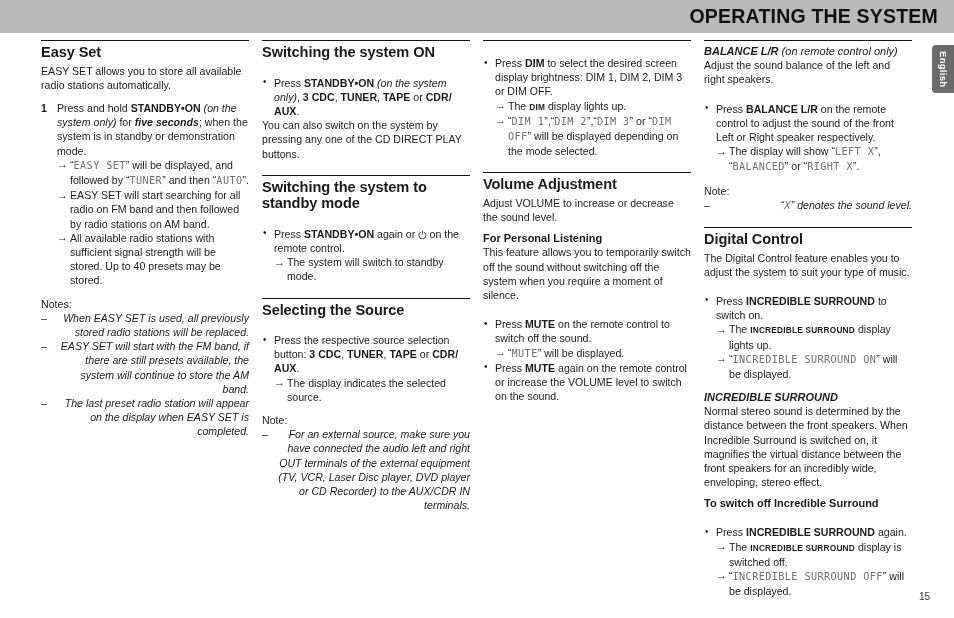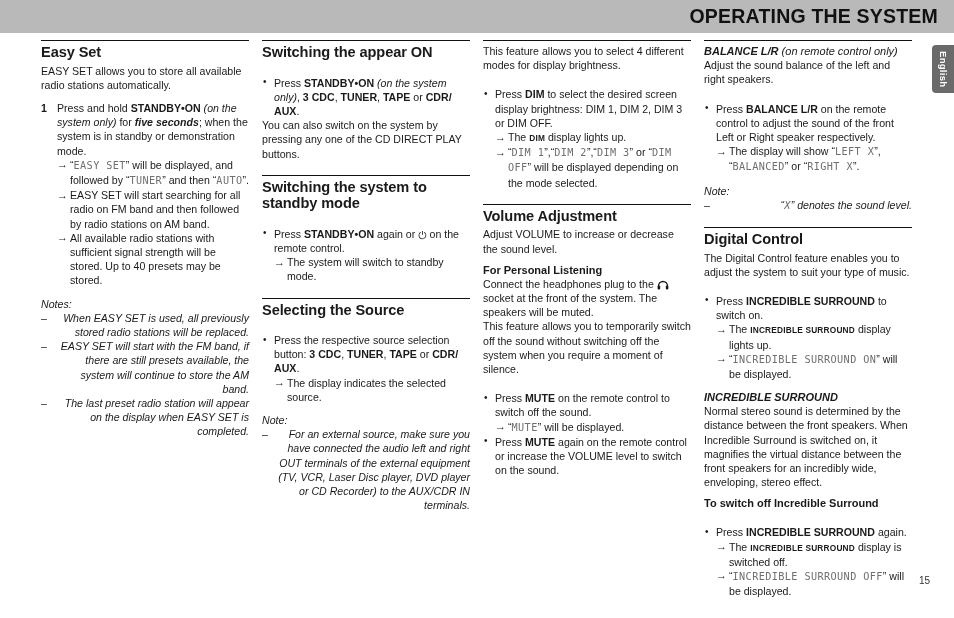--- a/index.html
+++ b/index.html
@@ -158,21 +158,20 @@
   .arrow {
     position: absolute;
     left: 0;
     top: -0.5px;
     font-size: 11px;
     color: #222;
   }
   .nested { margin-left: 10px; margin-top: 0px; }
 
   .notes-label {
-    font-style: italic;
     margin: 9px 0 0 0;
     line-height: 14.2px;
   }
   .italic { font-style: italic; }
   .bold { font-weight: bold; }
   .bolditalic { font-weight: bold; font-style: italic; }
   .smallcaps {
     font-weight: bold;
     font-size: 8.3px;
     letter-spacing: 0.2px;
@@ -193,21 +192,21 @@
   .icon-headphones {
     display: inline-block;
     vertical-align: -2px;
     width: 12px;
     height: 11px;
   }
 
   .page-number {
     position: absolute;
     right: 24px;
-    bottom: 32px;
+    bottom: 16px;
     font-size: 10px;
     color: #333;
   }
 </style>
 </head>
 <body>
 
 <div class="header-band">
   <div class="header-title">OPERATING THE SYSTEM</div>
 </div>
@@ -233,21 +232,21 @@
         <ul class="dlist italic">
           <li>When EASY SET is used, all previously stored radio stations will be replaced.</li>
           <li>EASY SET will start with the FM band, if there are still presets available, the system will continue to store the AM band.</li>
           <li>The last preset radio station will appear on the display when EASY SET is completed.</li>
         </ul>
       </div>
     </div>
     <div class="col">
       <div class="section">
         <div class="rule"></div>
-        <h2 class="heading">Switching the appear ON</h2>
+        <h2 class="heading">Switching the system ON</h2>
         <ul class="blist">
           <li><span>Press </span><b class="bold">STANDBY•ON</b><i class="italic"> (on the system only)</i><span>, </span><b class="bold">3 CDC</b><span>, </span><b class="bold">TUNER</b><span>, </span><b class="bold">TAPE</b><span> or </span><b class="bold">CDR/ AUX</b><span>.</span></li>
         </ul>
         <p class="para">You can also switch on the system by pressing any one of the CD DIRECT PLAY buttons.</p>
       </div>
       <div class="section sec-top">
         <div class="rule"></div>
         <h2 class="heading">Switching the system to standby mode</h2>
         <ul class="blist">
           <li><span>Press </span><b class="bold">STANDBY•ON</b><span> again or </span><span class="icon-power">⏻</span><span> on the remote control.</span><ul class="alist nested">
@@ -265,38 +264,32 @@
         </ul>
         <div class="notes-label">Note:</div>
         <ul class="dlist italic">
           <li>For an external source, make sure you have connected the audio left and right OUT terminals of the external equipment (TV, VCR, Laser Disc player, DVD player or CD Recorder) to the AUX/CDR IN terminals.</li>
         </ul>
       </div>
     </div>
     <div class="col">
       <div class="section">
         <div class="rule"></div>
-        <p class="para">This feature allows you to select 4 different modes for display brightness.</p>
         <ul class="blist">
           <li><span>Press </span><b class="bold">DIM</b><span> to select the desired screen display brightness: DIM 1, DIM 2, DIM 3 or DIM OFF.</span><ul class="alist nested">
               <li><span class="arrow">→</span><span>The </span><span class="smallcaps">DIM</span><span> display lights up.</span></li>
               <li><span class="arrow">→</span><span>“</span><span class="lcd">DIM 1</span><span>”,“</span><span class="lcd">DIM 2</span><span>”,“</span><span class="lcd">DIM 3</span><span>” or “</span><span class="lcd">DIM OFF</span><span>” will be displayed depending on the mode selected.</span></li>
             </ul></li>
         </ul>
       </div>
       <div class="section sec-top">
         <div class="rule"></div>
         <h2 class="heading">Volume Adjustment</h2>
         <p class="para">Adjust VOLUME to increase or decrease the sound level.</p>
         <h3 class="subheading">For Personal Listening</h3>
-        <p class="para"><span>Connect the headphones plug to the </span><span class="icon-headphones"><svg viewBox="0 0 24 22" width="12" height="11" aria-hidden="true">
-              <path d="M3 14 A9 9 0 0 1 21 14" fill="none" stroke="#1a1a1a" stroke-width="2.6"></path>
-              <rect x="1.2" y="13" width="5.2" height="8" rx="2.2" fill="#1a1a1a"></rect>
-              <rect x="17.6" y="13" width="5.2" height="8" rx="2.2" fill="#1a1a1a"></rect>
-            </svg></span><span> socket at the front of the system. The speakers will be muted.</span></p>
         <p class="para">This feature allows you to temporarily switch off the sound without switching off the system when you require a moment of silence.</p>
         <ul class="blist">
           <li><span>Press </span><b class="bold">MUTE</b><span> on the remote control to switch off the sound.</span><ul class="alist nested">
               <li><span class="arrow">→</span><span>“</span><span class="lcd">MUTE</span><span>” will be displayed.</span></li>
             </ul></li>
           <li><span>Press </span><b class="bold">MUTE</b><span> again on the remote control or increase the VOLUME level to switch on the sound.</span></li>
         </ul>
       </div>
     </div>
     <div class="col">

